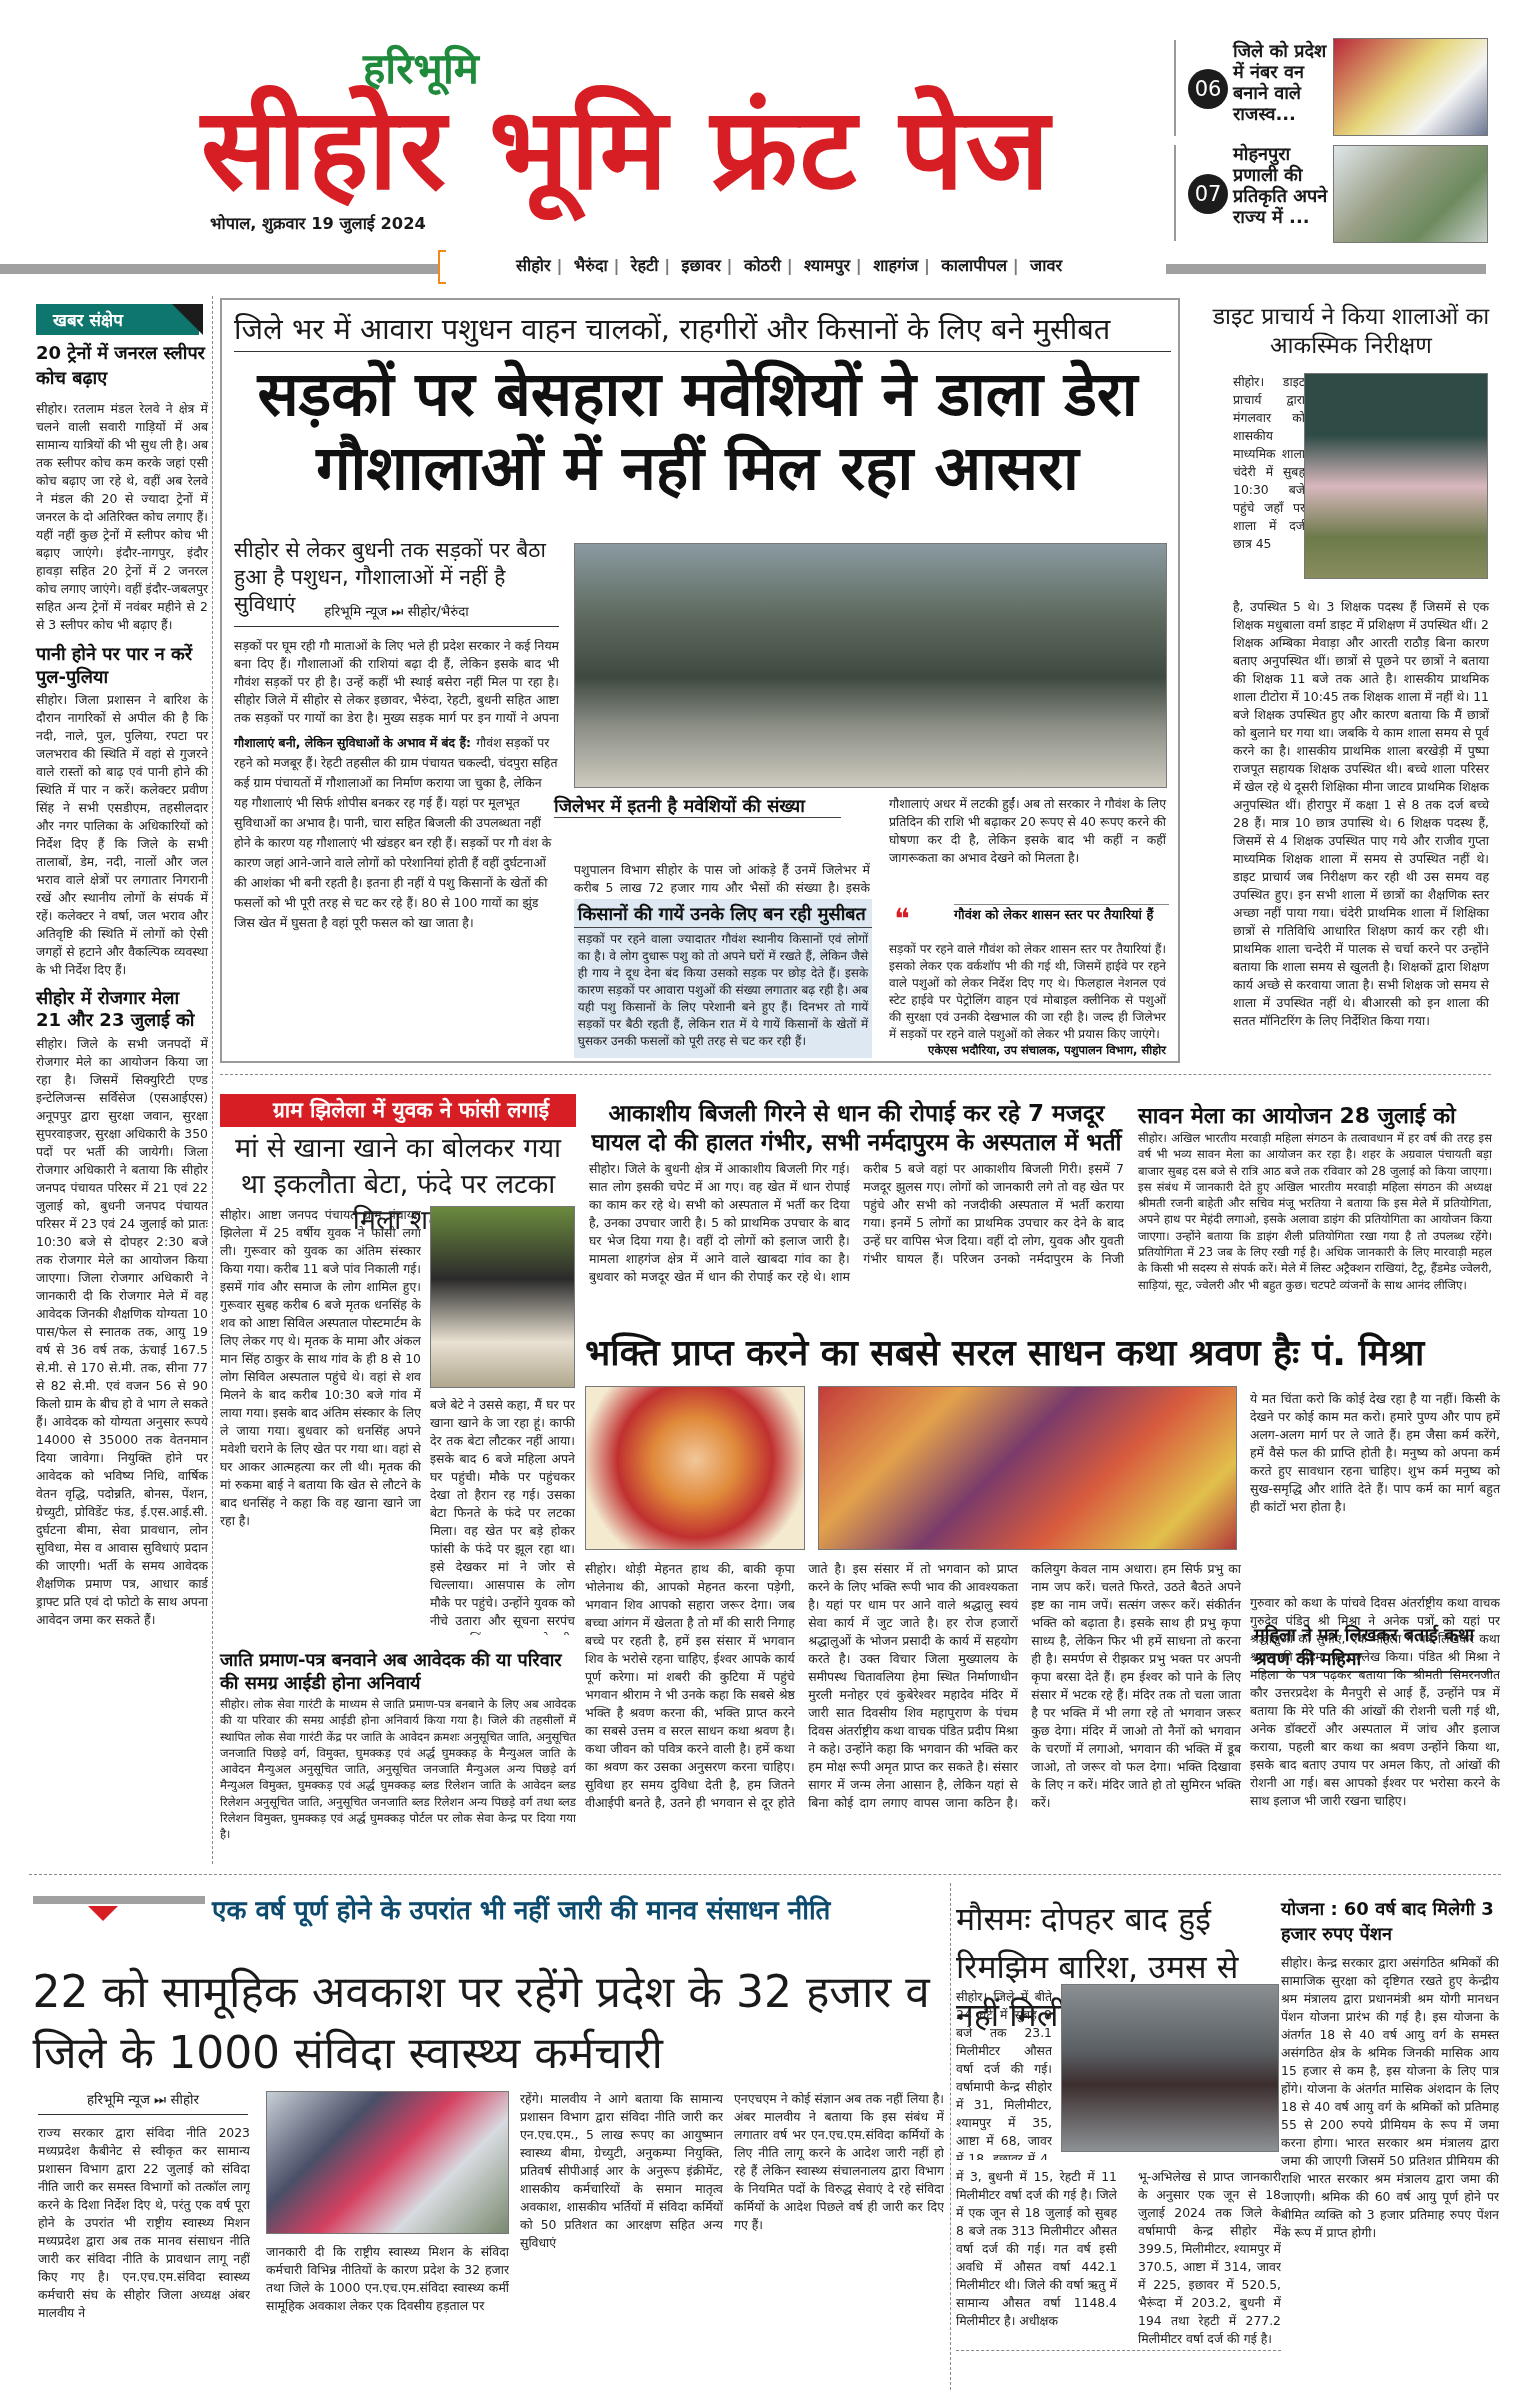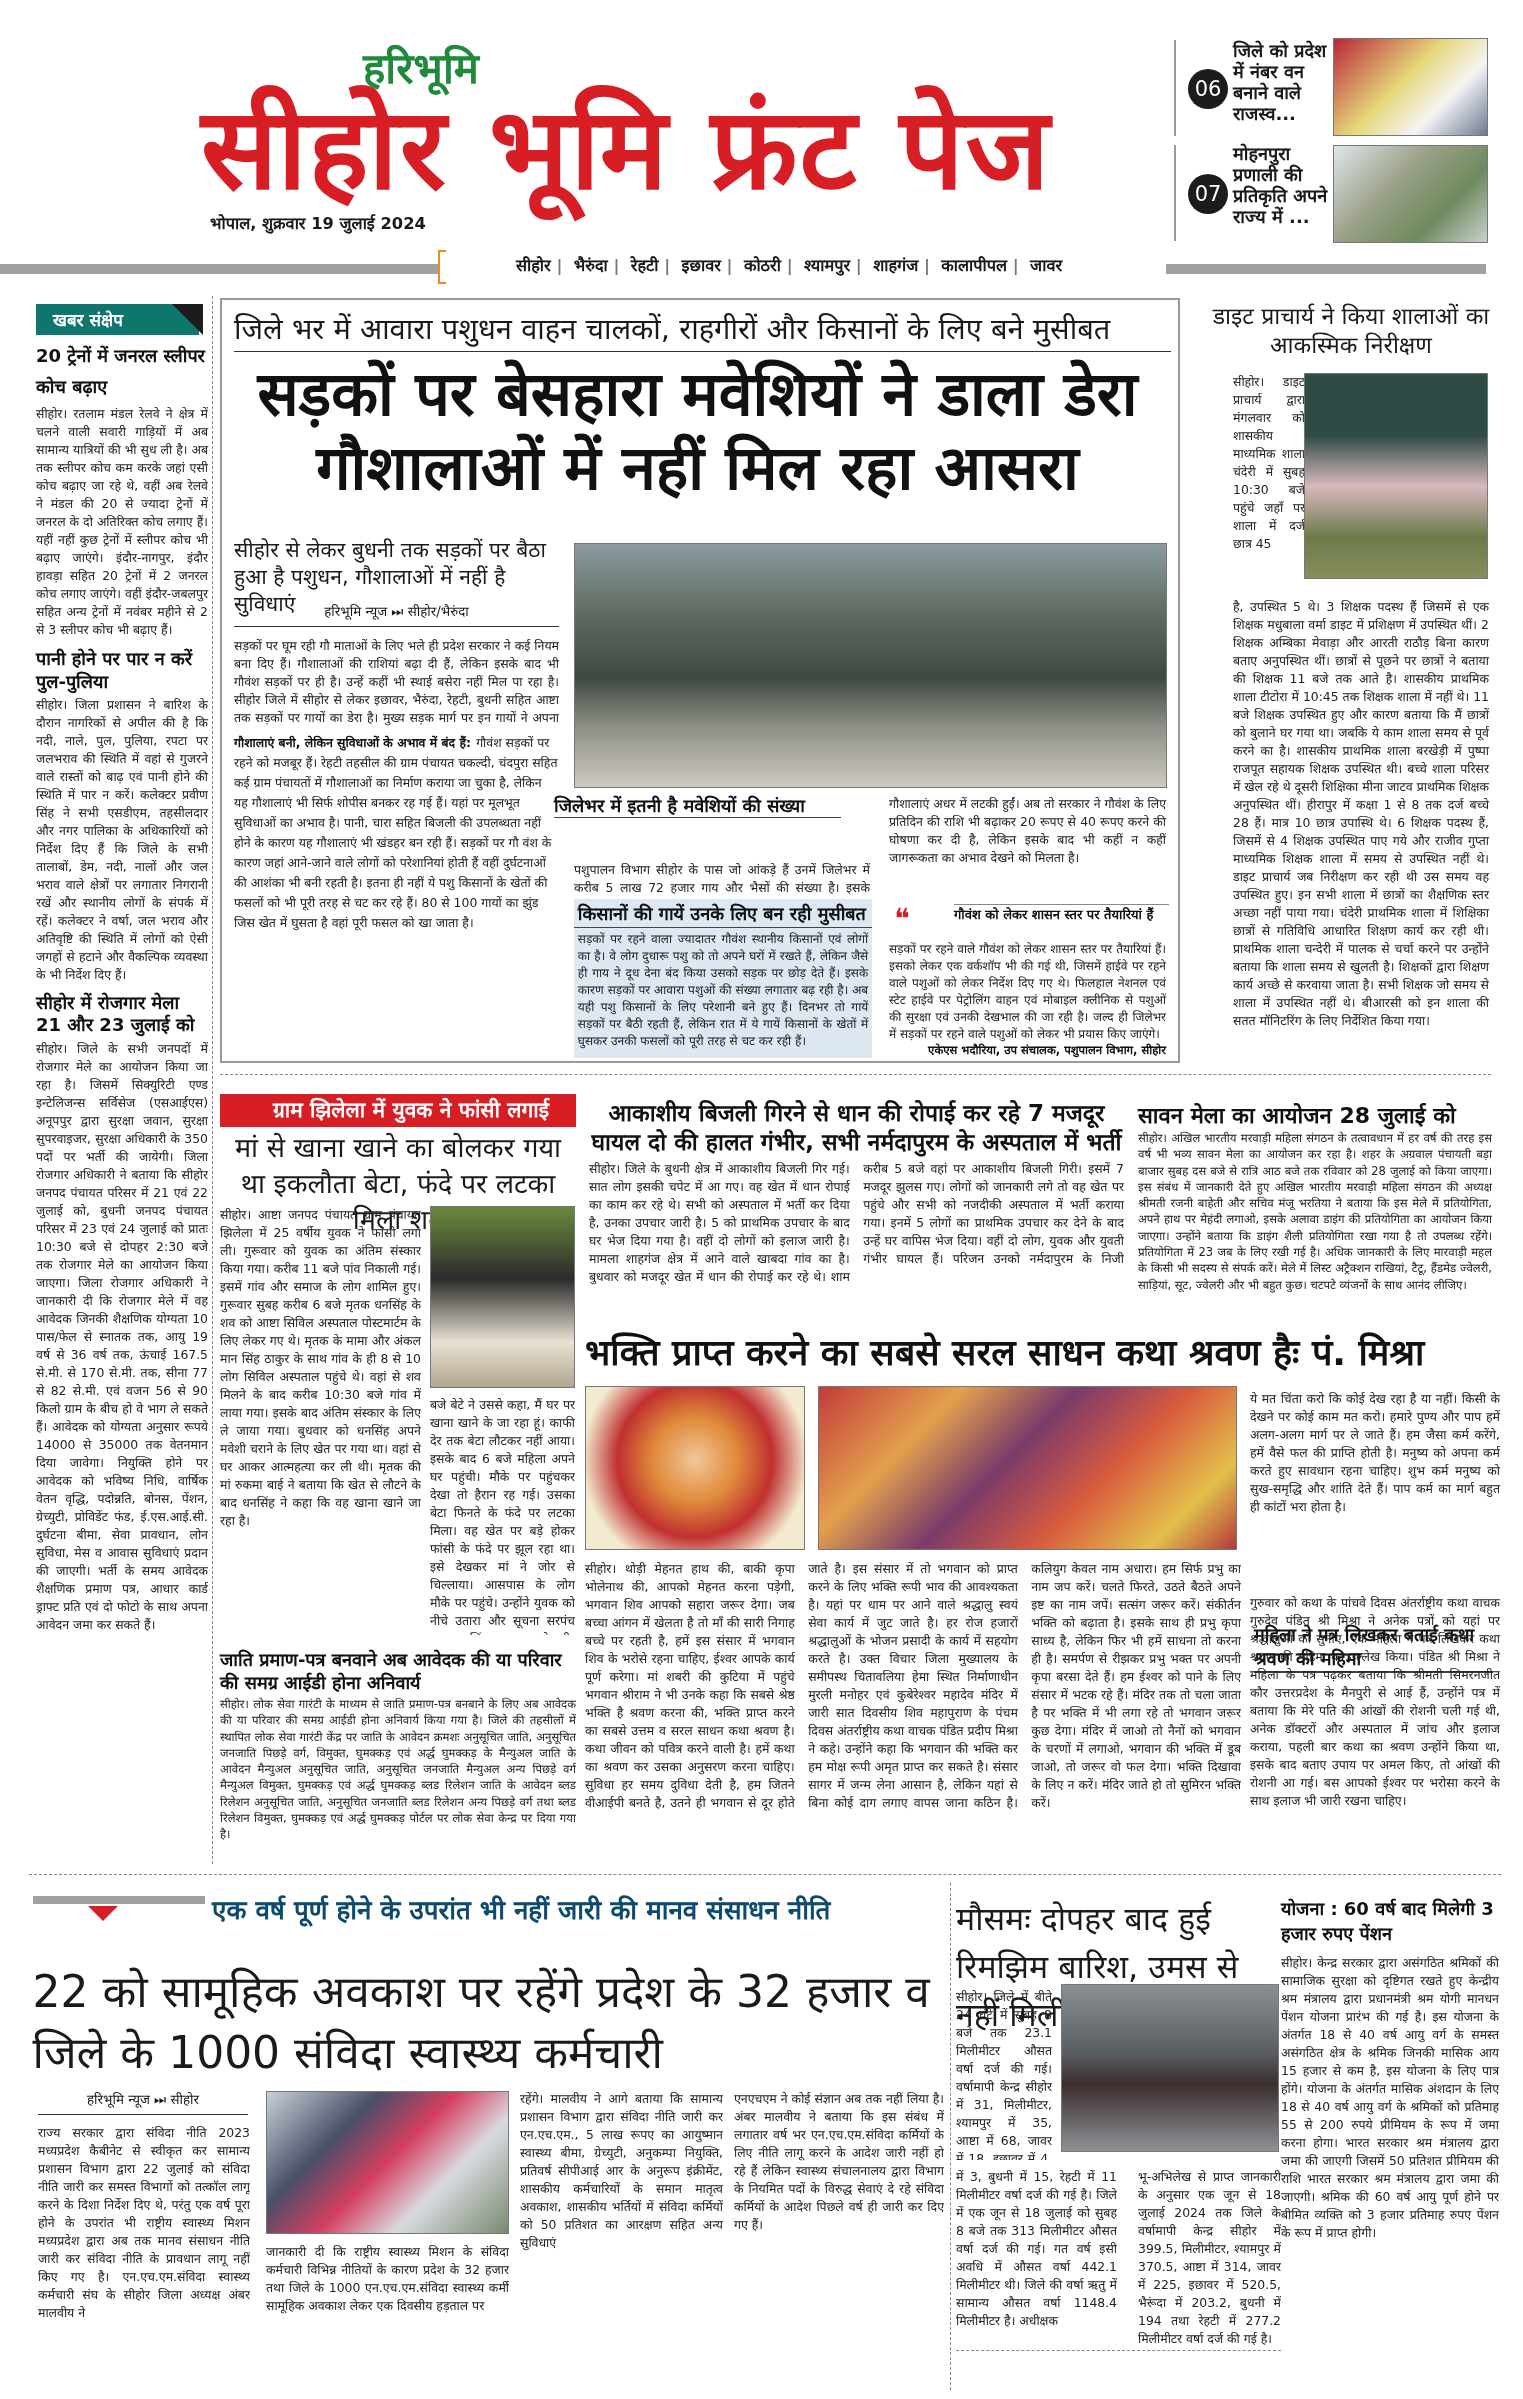--- a/index.html
+++ b/index.html
@@ -50,21 +50,21 @@
 <div class="abs teaser-num" style="left:1188px;top:69px;">06</div>
 <div class="abs teaser-text" style="left:1233px;top:40px;width:96px;">जिले को प्रदेश में नंबर वन बनाने वाले राजस्व...</div>
 <div class="abs img" style="left:1333px;top:38px;width:155px;height:98px;background:linear-gradient(135deg,#b9283a,#e6d77b 45%,#f4f4f4 70%,#6c7893);"></div>
 <div class="abs teaser-num" style="left:1188px;top:174px;">07</div>
 <div class="abs teaser-text" style="left:1233px;top:143px;width:96px;">मोहनपुरा प्रणाली की प्रतिकृति अपने राज्य में ...</div>
 <div class="abs img" style="left:1333px;top:145px;width:155px;height:98px;background:linear-gradient(135deg,#dfe6ea,#9aa087 40%,#6d8a5e 70%,#c9d1cc);"></div>
 
 <div class="abs khabar" style="left:36px;top:304px;width:163px;">खबर संक्षेप</div>
 <div class="abs" style="left:172px;top:304px;width:0;height:0;border-top:31px solid #1c1c1c;border-left:31px solid transparent;"></div>
 <div class="abs" style="left:36px;top:340px;width:172px;">
-  <div class="hd" style="font-size:18px;line-height:31px;margin-bottom:3px;">20 ट्रेनों में जनरल स्लीपर कोच बढ़ाए</div>
+  <div class="hd" style="font-size:18px;line-height:25px;margin-bottom:10px;">20 ट्रेनों में जनरल स्लीपर कोच बढ़ाए</div>
   <div class="txt-s">सीहोर। रतलाम मंडल रेलवे ने क्षेत्र में चलने वाली सवारी गाड़ियों में अब सामान्य यात्रियों की भी सुध ली है। अब तक स्लीपर कोच कम करके जहां एसी कोच बढ़ाए जा रहे थे, वहीं अब रेलवे ने मंडल की 20 से ज्यादा ट्रेनों में जनरल के दो अतिरिक्त कोच लगाए हैं। यहीं नहीं कुछ ट्रेनों में स्लीपर कोच भी बढ़ाए जाएंगे। इंदौर-नागपुर, इंदौर हावड़ा सहित 20 ट्रेनों में 2 जनरल कोच लगाए जाएंगे। वहीं इंदौर-जबलपुर सहित अन्य ट्रेनों में नवंबर महीने से 2 से 3 स्लीपर कोच भी बढ़ाए हैं।</div>
   <div class="hd" style="font-size:18px;line-height:23px;margin:7.6px 0 3.8px;">पानी होने पर पार न करें पुल-पुलिया</div>
   <div class="txt-s">सीहोर। जिला प्रशासन ने बारिश के दौरान नागरिकों से अपील की है कि नदी, नाले, पुल, पुलिया, रपटा पर जलभराव की स्थिति में वहां से गुजरने वाले रास्तों को बाढ़ एवं पानी होने की स्थिति में पार न करें। कलेक्टर प्रवीण सिंह ने सभी एसडीएम, तहसीलदार और नगर पालिका के अधिकारियों को निर्देश दिए हैं कि जिले के सभी तालाबों, डेम, नदी, नालों और जल भराव वाले क्षेत्रों पर लगातार निगरानी रखें और स्थानीय लोगों के संपर्क में रहें। कलेक्टर ने वर्षा, जल भराव और अतिवृष्टि की स्थिति में लोगों को ऐसी जगहों से हटाने और वैकल्पिक व्यवस्था के भी निर्देश दिए हैं।</div>
   <div class="hd" style="font-size:18px;line-height:22px;margin:7.6px 0 3.8px;">सीहोर में रोजगार मेला 21 और 23 जुलाई को</div>
   <div class="txt-s" style="height:813px;overflow:hidden;">सीहोर। जिले के सभी जनपदों में रोजगार मेले का आयोजन किया जा रहा है। जिसमें सिक्युरिटी एण्ड इन्टेलिजन्स सर्विसेज (एसआईएस) अनूपपुर द्वारा सुरक्षा जवान, सुरक्षा सुपरवाइजर, सुरक्षा अधिकारी के 350 पदों पर भर्ती की जायेगी। जिला रोजगार अधिकारी ने बताया कि सीहोर जनपद पंचायत परिसर में 21 एवं 22 जुलाई को, बुधनी जनपद पंचायत परिसर में 23 एवं 24 जुलाई को प्रातः 10:30 बजे से दोपहर 2:30 बजे तक रोजगार मेले का आयोजन किया जाएगा। जिला रोजगार अधिकारी ने जानकारी दी कि रोजगार मेले में वह आवेदक जिनकी शैक्षणिक योग्यता 10 पास/फेल से स्नातक तक, आयु 19 वर्ष से 36 वर्ष तक, ऊंचाई 167.5 से.मी. से 170 से.मी. तक, सीना 77 से 82 से.मी. एवं वजन 56 से 90 किलो ग्राम के बीच हो वे भाग ले सकते हैं। आवेदक को योग्यता अनुसार रूपये 14000 से 35000 तक वेतनमान दिया जावेगा। नियुक्ति होने पर आवेदक को भविष्य निधि, वार्षिक वेतन वृद्धि, पदोन्नति, बोनस, पेंशन, ग्रेच्युटी, प्रोविडेंट फंड, ई.एस.आई.सी. दुर्घटना बीमा, सेवा प्रावधान, लोन सुविधा, मेस व आवास सुविधाएं प्रदान की जाएगी। भर्ती के समय आवेदक शैक्षणिक प्रमाण पत्र, आधार कार्ड ड्राफ्ट प्रति एवं दो फोटो के साथ अपना आवेदन जमा कर सकते हैं।</div>
 </div>
 <div class="vline" style="left:212px;top:296px;height:1568px;"></div>
 
 <div class="abs" style="left:220px;top:298px;width:960px;height:765px;border:2.9px solid #999;"></div>
 <div class="abs" style="left:234px;top:308px;width:937px;font-size:29px;border-bottom:1.9px solid #333;padding-bottom:3.8px;white-space:nowrap;overflow:hidden;">जिले भर में आवारा पशुधन वाहन चालकों, राहगीरों और किसानों के लिए बने मुसीबत</div>

